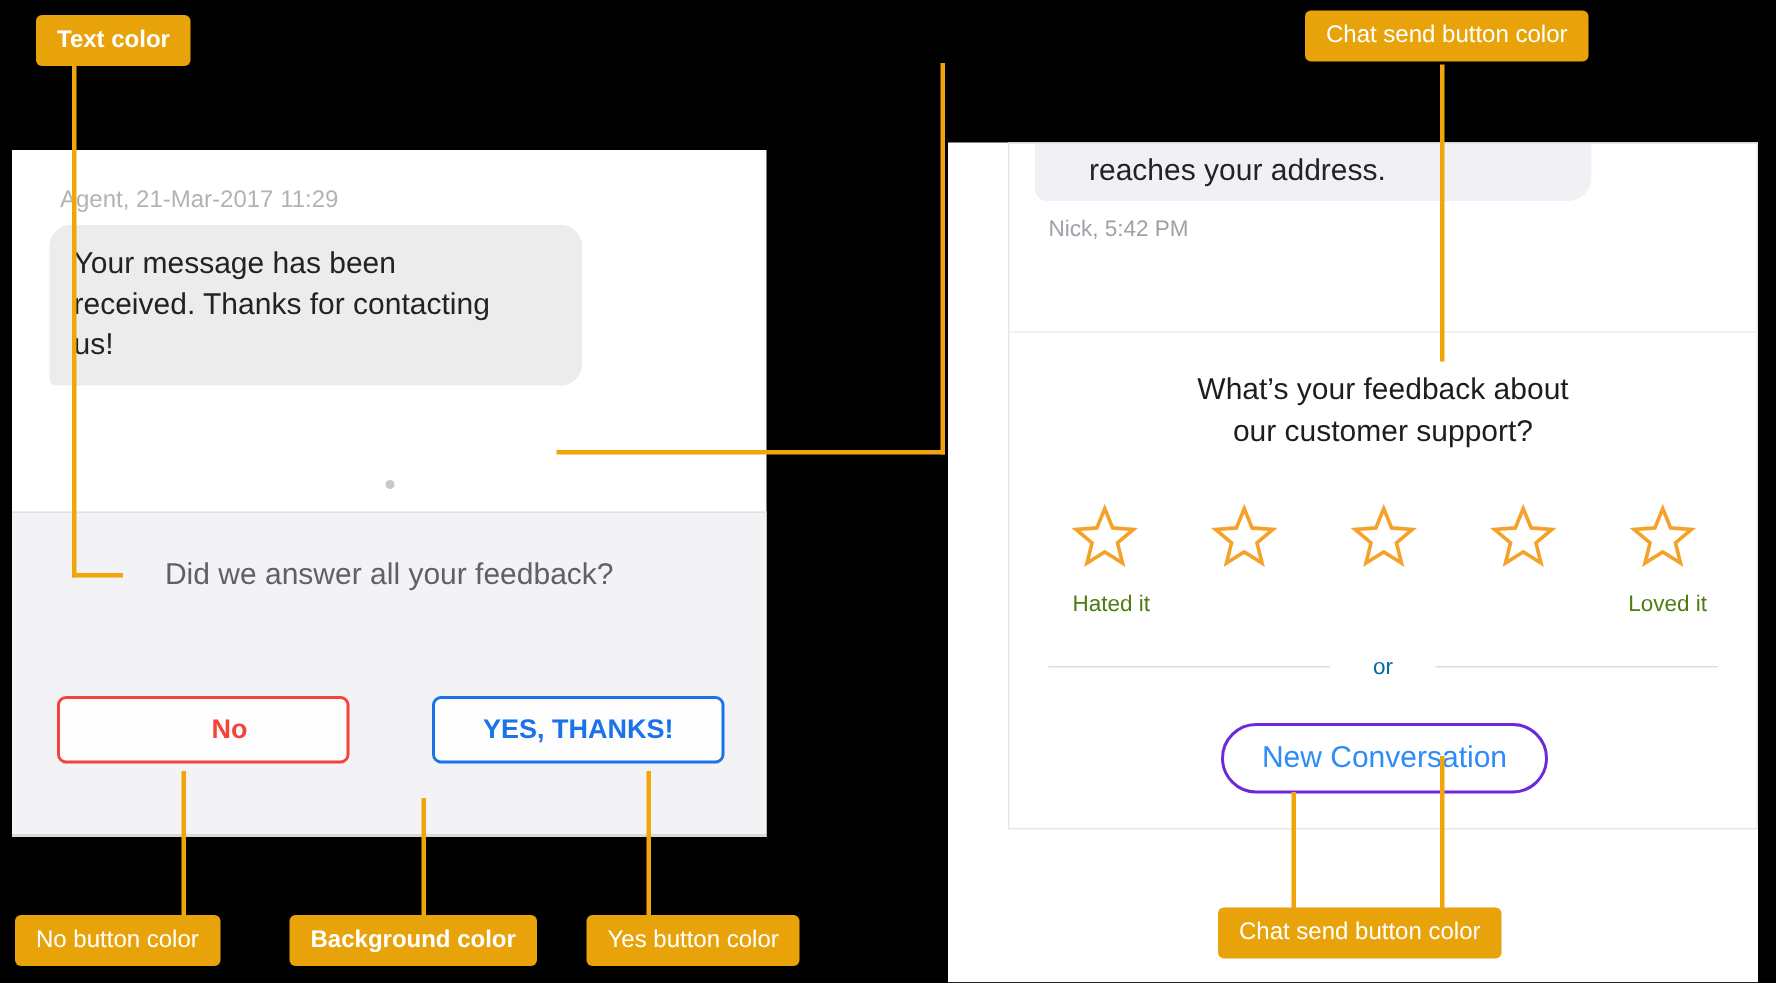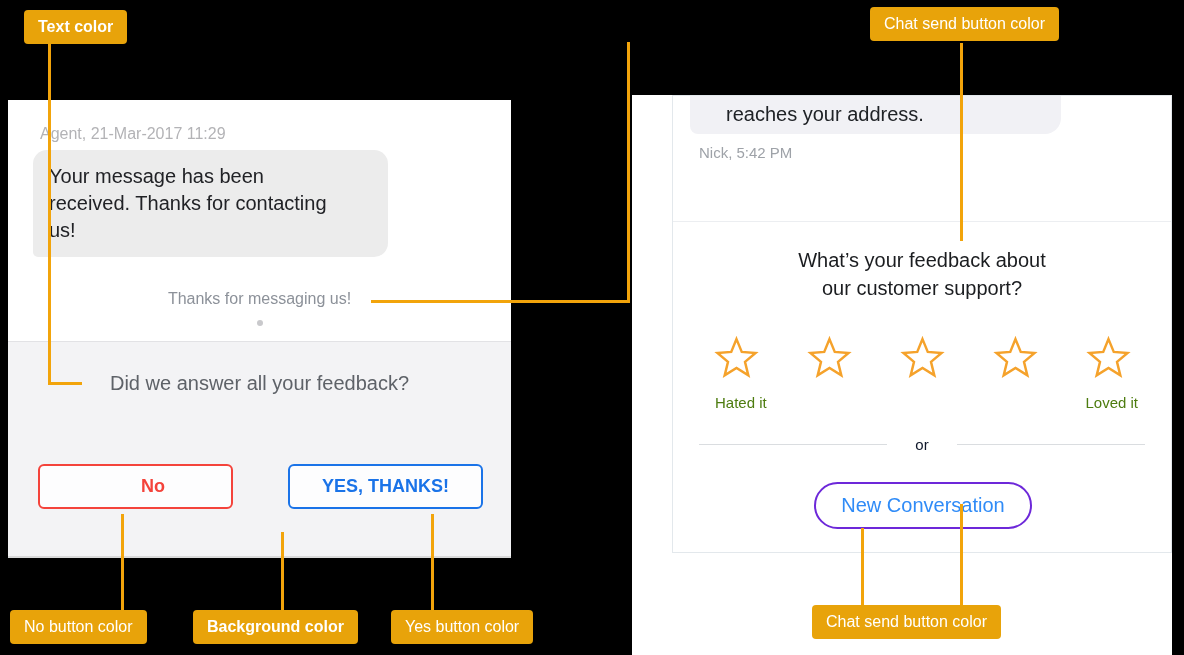--- a/index.html
+++ b/index.html
@@ -78,38 +78,37 @@
   .star{width:47px;height:47px;display:inline-block;cursor:pointer;}
   .star svg{width:47px;height:47px;display:block;}
   .rate-label{position:absolute;top:298px;font-size:15px;color:#4d7c0f;}
   .rate-low{left:42px;}
   .rate-high{right:33px;}
   .or-row{
     position:absolute;left:0;top:340px;width:100%;box-sizing:border-box;
     padding:0 26px;display:flex;align-items:center;
   }
   .or-line{flex:1;height:1px;background:#DADDE0;}
-  .or-text{margin:0 28px;font-size:15px;color:#0f172a;}
+  .or-text{margin:0 28px;font-size:15px;color:#0369a1;}
   .new-conv-btn{
     position:absolute;left:141px;top:386px;width:218px;height:47px;box-sizing:border-box;
     background:#fff;border:2px solid #6d28d9;border-radius:24px;color:#2F8BF7;
     font-size:20px;display:flex;align-items:center;justify-content:center;cursor:pointer;
   }
 </style>
 </head>
 <body>
 
 <div class="stage">
 
   <div class="left-panel">
     <div class="agent-meta">Agent, 21-Mar-2017 11:29</div>
     <div class="msg-bubble">Your message has been
 received. Thanks for contacting
 us!</div>
-    <div class="system-note">Thanks for messaging us!</div>
     <div class="scroll-dot"></div>
     <div class="survey-section">
       <div class="survey-question">Did we answer all your feedback?</div>
       <div class="btn btn-no">No</div>
       <div class="btn btn-yes">YES, THANKS!</div>
     </div>
   </div>
 
   <div class="right-bg"></div>
   <div class="right-panel">

